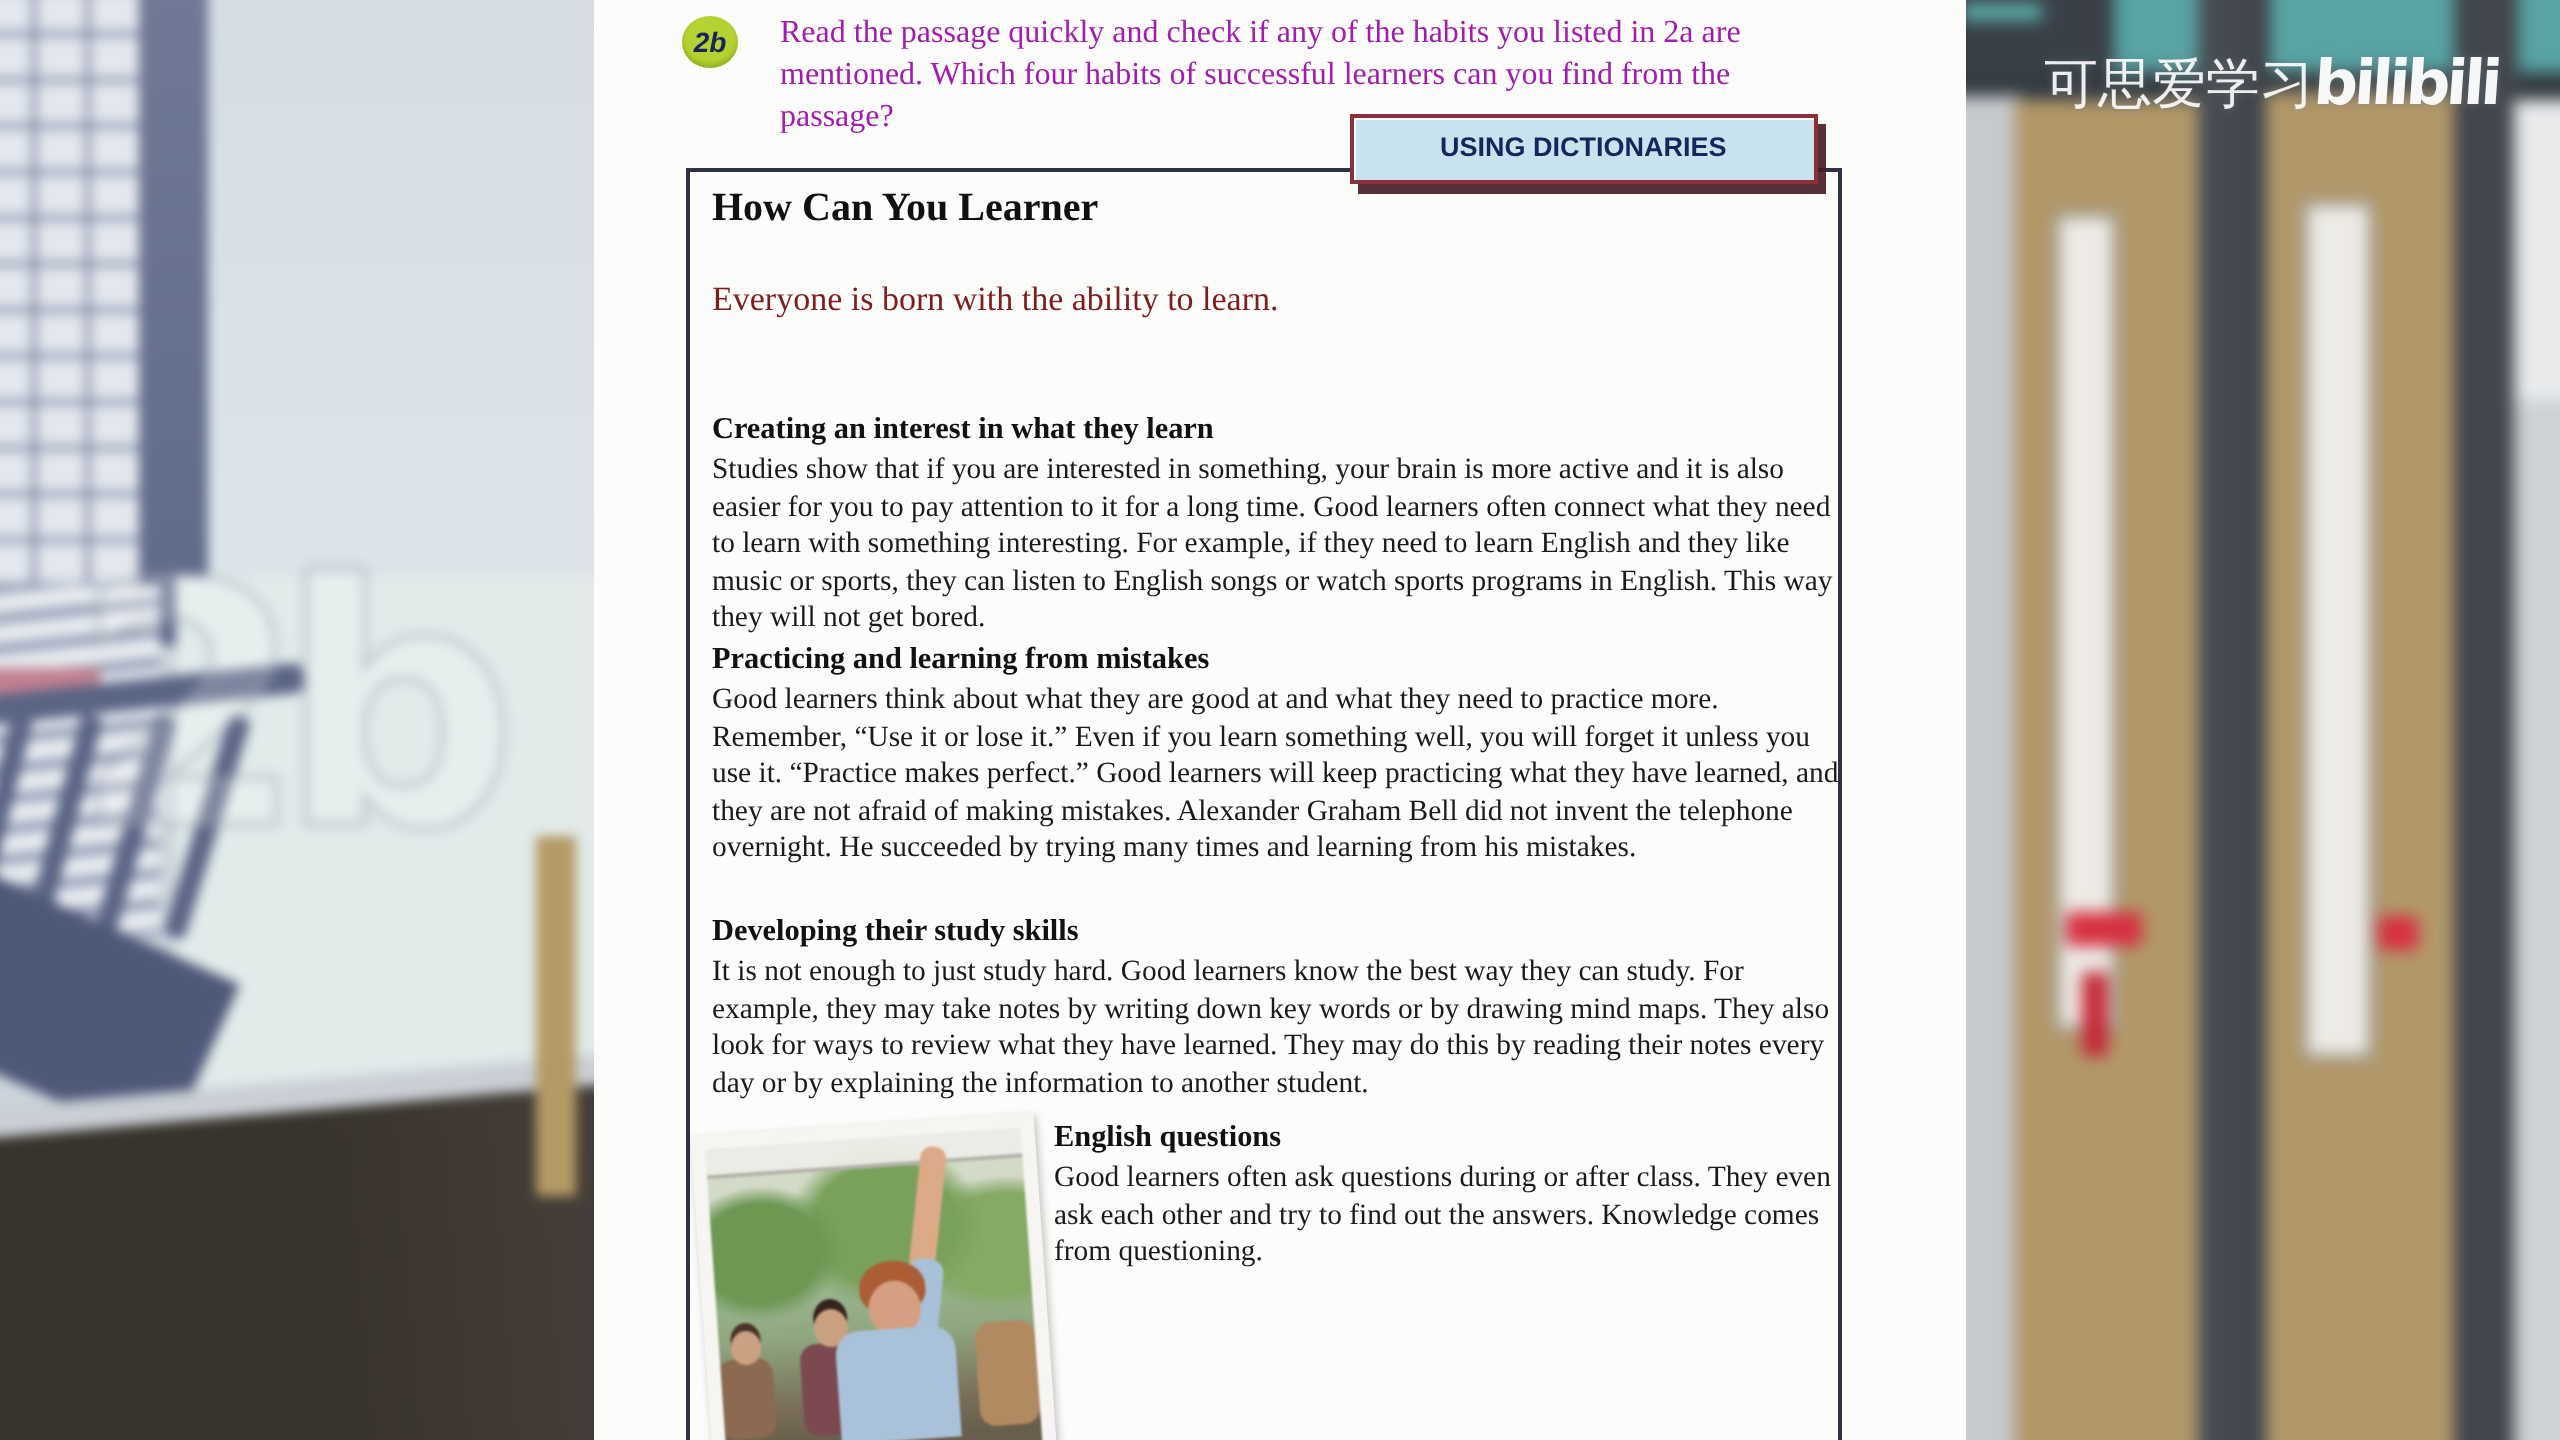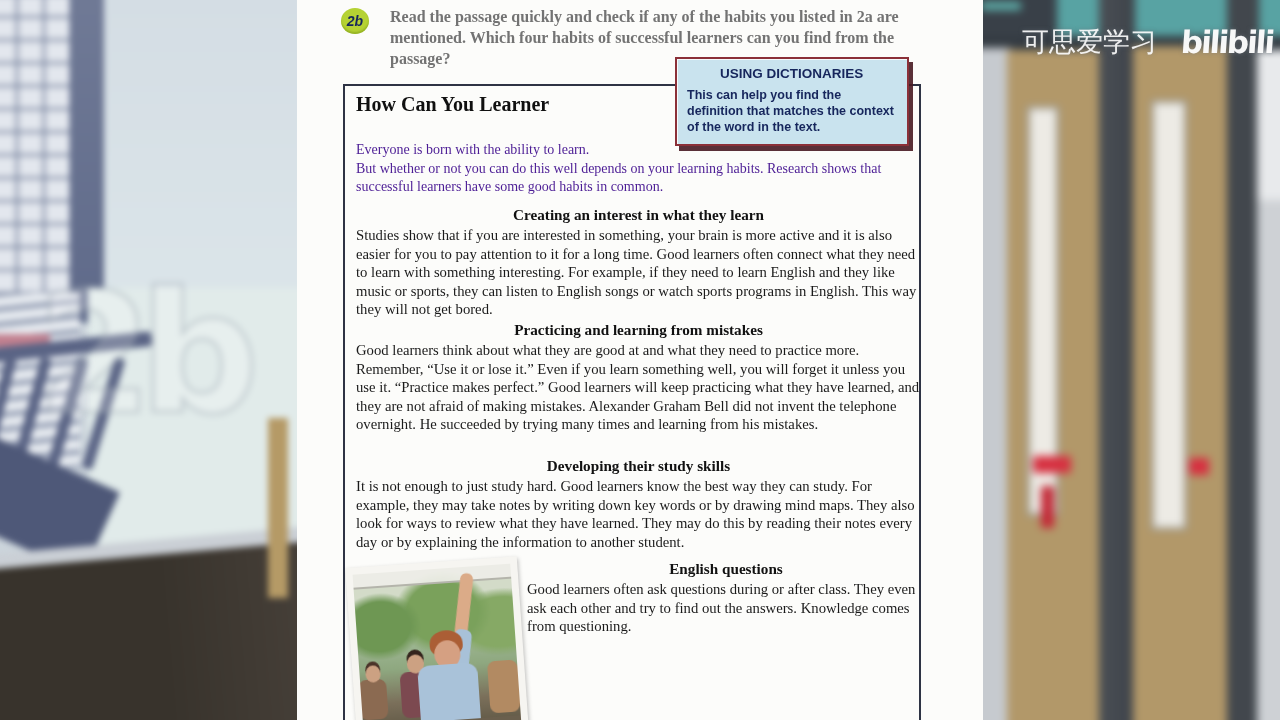--- a/index.html
+++ b/index.html
@@ -78,59 +78,59 @@
       background: #e8eaec; }
   .red-a { position: absolute; left: 62px; top: 468px; width: 38px; height: 17px;
       background: #d63040; border-radius: 2px; }
   .red-b { position: absolute; left: 70px; top: 498px; width: 13px; height: 42px;
       background: #c32836; border-radius: 2px; }
   .red-c { position: absolute; left: 218px; top: 470px; width: 20px; height: 17px;
       background: #d63040; border-radius: 2px; }
 
   
   .watermark { position: absolute; left: 1022px; top: 24px; z-index: 60;
-      display: flex; align-items: center; gap: 24px; white-space: nowrap; }
+      display: flex; align-items: center; gap: 0; white-space: nowrap; }
   .wm-channel { font-family: "Liberation Sans", sans-serif; font-size: 27px;
       color: rgba(255,255,255,.9); text-shadow: 0 0 4px rgba(120,130,140,.5); }
   .wm-logo { font-family: "DejaVu Sans", sans-serif; font-weight: bold; font-size: 31px;
       letter-spacing: -2px; color: rgba(255,255,255,.95); transform: skewX(-4deg);
       text-shadow: 0 0 4px rgba(120,130,140,.5); }
 
   
   .page { position: absolute; left: 297px; top: 0; width: 686px; height: 720px;
       background: #fcfcfa; overflow: hidden; }
 
   .badge-2b { position: absolute; left: 44px; top: 8px; width: 28px; height: 26px;
       background: #b5d233; border-radius: 50%; display: flex; align-items: center;
       justify-content: center; font-family: "Liberation Sans", sans-serif;
       font-weight: bold; font-style: italic; font-size: 14px; color: #16265c;
       box-shadow: inset 0 -2px 2px rgba(90,120,0,.35); }
   .instruction { position: absolute; left: 93px; top: 6px; width: 524px;
-      font-weight: bold; font-size: 16px; line-height: 21px; color: #737373; }
+      font-weight: normal; font-size: 16px; line-height: 21px; color: #a21caf; }
 
   .passage-box { position: absolute; left: 46px; top: 84px; width: 578px; height: 700px;
       border: 2px solid #2e3344; background: transparent; }
 
   .tip-box { position: absolute; left: 378px; top: 57px; width: 234px; z-index: 10;
       background: #c9e3ee; border: 2px solid #8b3038; padding: 7px 10px 9px;
       box-shadow: 4px 5px 0 rgba(72,26,34,.9), inset 1px 1px 0 rgba(255,255,255,.8);
       font-family: "Liberation Sans", sans-serif; color: #16265c; }
   .tip-title { font-weight: bold; font-size: 13.5px; margin-left: 33px; }
   .tip-body { font-weight: bold; font-size: 12.5px; line-height: 16px; margin-top: 6px; }
 
   .passage-title { position: absolute; left: 59px; top: 92px; font-weight: bold;
       font-size: 20px; line-height: 24px; color: #101010; }
   .passage-title span { display: block; }
 
   .intro { position: absolute; left: 59px; top: 141px; width: 562px;
-      font-size: 14px; line-height: 18.6px; color: #4c1d95; }
+      font-size: 17px; line-height: 18.6px; color: #7f1d1d; }
   .intro .l1 { display: block; }
 
   .section { position: absolute; left: 59px; width: 565px; color: #1a1a1a; }
-  .sec-heading { font-weight: bold; font-size: 15.2px; line-height: 18px; color: #111; text-align: center; }
+  .sec-heading { font-weight: bold; font-size: 15.2px; line-height: 18px; color: #111; }
   .sec-body { font-size: 14.7px; line-height: 18.6px; margin-top: 2px; }
   .sec1 { top: 206px; }
   .sec2 { top: 321px; }
   .sec3 { top: 457px; }
 
   .sec4-text { position: absolute; left: 230px; top: 560px; width: 398px; color: #1a1a1a; }
   .conclusion { font-size: 14.7px; line-height: 18.6px; margin-top: 9px; padding-left: 5px; }
 
   
   .photo { position: absolute; left: 54px; top: 562px; width: 172px; height: 175px;
@@ -221,30 +221,28 @@
 
 <div class="page">
 
   <div class="badge-2b">2b</div>
   <p class="instruction">Read the passage quickly and check if any of the habits you listed in 2a are mentioned. Which four habits of successful learners can you find from the passage?</p>
 
   <div class="passage-box"></div>
 
   <div class="tip-box">
     <div class="tip-title">USING DICTIONARIES</div>
-    <div class="tip-body">This can help you find the definition that matches the context of the word in the text.</div>
   </div>
 
   <h1 class="passage-title">
     <span>How Can You Learner</span>
   </h1>
 
   <p class="intro">
     <span class="l1">Everyone is born with the ability to learn.</span>
-    <span>But whether or not you can do this well depends on your learning habits. Research shows that successful learners have some good habits in common.</span>
   </p>
 
   <div class="section sec1">
     <div class="sec-heading">Creating an interest in what they learn</div>
     <div class="sec-body">Studies show that if you are interested in something, your brain is more active and it is also easier for you to pay attention to it for a long time. Good learners often connect what they need to learn with something interesting. For example, if they need to learn English and they like music or sports, they can listen to English songs or watch sports programs in English. This way they will not get bored.</div>
   </div>
 
   <div class="section sec2">
     <div class="sec-heading">Practicing and learning from mistakes</div>
     <div class="sec-body">Good learners think about what they are good at and what they need to practice more. Remember, “Use it or lose it.” Even if you learn something well, you will forget it unless you use it. “Practice makes perfect.” Good learners will keep practicing what they have learned, and they are not afraid of making mistakes. Alexander Graham Bell did not invent the telephone overnight. He succeeded by trying many times and learning from his mistakes.</div>

